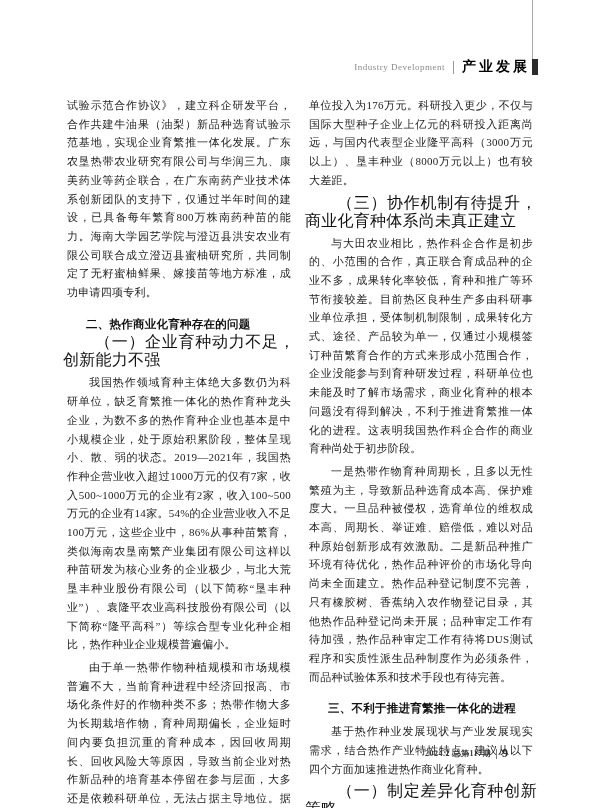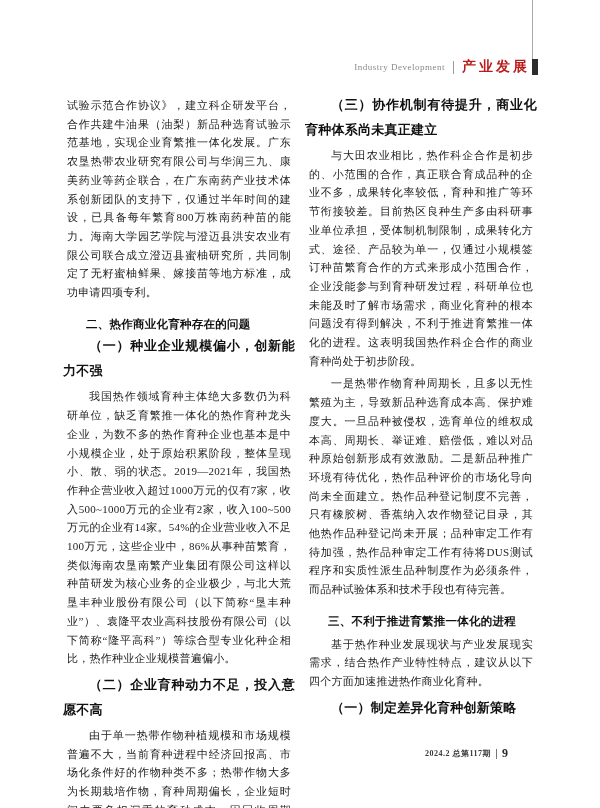--- a/index.html
+++ b/index.html
@@ -7,38 +7,38 @@
     position:relative;width:600px;height:808px;margin:0 auto;
     background:#ffffff;overflow:hidden;
     font-family:"Liberation Serif","DejaVu Serif",serif;
     color:#1c1c1c;
   }
   
   .top-rule{position:absolute;left:532px;top:0;width:1px;height:60px;background:#a9a9a9;}
   .hdr{position:absolute;top:57px;right:62px;height:20px;display:flex;align-items:center;}
   .hdr-en{font-size:9px;color:#8a8a8a;letter-spacing:0.5px;font-family:"Liberation Serif",serif;}
   .hdr-sep{width:1px;height:13px;background:#9a9a9a;margin:0 8px;}
-  .hdr-zh{font-size:14px;font-weight:bold;color:#b91c1c;letter-spacing:3px;
+  .hdr-zh{font-size:14px;font-weight:bold;color:#000000;letter-spacing:3px;
           font-family:"Liberation Sans","DejaVu Sans",sans-serif;}
   .hdr-bar{width:6px;height:16px;background:#2c2c2c;margin-left:2px;}
   
   .cols{position:absolute;top:92px;left:63px;width:474px;display:flex;gap:10px;}
   .col{width:232px;}
   p.body{
     margin:4px;font-size:11px;line-height:18.7px;letter-spacing:0.25px;
     text-align:justify;text-indent:2em;
   }
   p.noindent{text-indent:0;}
   h2.sec{
     margin:13px 0 0 0;font-size:11.5px;line-height:18.7px;font-weight:bold;
     text-indent:2em;letter-spacing:0.25px;color:#111;
     font-family:Liberation Serif, serif;
   }
   h3.sub{
-    margin:0;font-size:13px;line-height:25px;font-weight:bold;
+    margin:0;font-size:16px;line-height:18px;font-weight:normal;
     text-indent:2em;text-align:justify;letter-spacing:0.25px;color:#111;
     font-family:"Liberation Sans","DejaVu Sans",sans-serif;
   }
   sup.cite{font-size:7px;line-height:0;letter-spacing:0;}
   
   .ft{position:absolute;top:746px;right:92px;display:flex;align-items:center;font-weight:bold;}
   .ft-issue{font-size:8px;color:#3a3a3a;letter-spacing:0.5px;}
   .ft-sep{width:1px;height:10px;background:#777;margin:0 5px;}
   .ft-page{font-size:12px;color:#2a2a2a;}
 </style>
@@ -54,27 +54,27 @@
     <span class="hdr-sep"></span>
     <span class="hdr-zh">产业发展</span>
     <span class="hdr-bar"></span>
   </div>
 
   <div class="cols">
 
     <div class="col">
       <p class="body noindent">试验示范合作协议》，建立科企研发平台，合作共建牛油果（油梨）新品种选育试验示范基地，实现企业育繁推一体化发展。广东农垦热带农业研究有限公司与华润三九、康美药业等药企联合，在广东南药产业技术体系创新团队的支持下，仅通过半年时间的建设，已具备每年繁育800万株南药种苗的能力。海南大学园艺学院与澄迈县洪安农业有限公司联合成立澄迈县蜜柚研究所，共同制定了无籽蜜柚鲜果、嫁接苗等地方标准，成功申请四项专利。</p>
       <h2 class="sec">二、热作商业化育种存在的问题</h2>
-      <h3 class="sub">（一）种业企业规模偏小，创新能力不强</h3>
+      <h3 class="sub">（一）企业育种动力不足，创新能力不强</h3>
       <p class="body">我国热作领域育种主体绝大多数仍为科研单位，缺乏育繁推一体化的热作育种龙头企业，为数不多的热作育种企业也基本是中小规模企业，处于原始积累阶段，整体呈现小、散、弱的状态。2019—2021年，我国热作种企营业收入超过1000万元的仅有7家，收入500~1000万元的企业有2家，收入100~500万元的企业有14家。54%的企业营业收入不足100万元，这些企业中，86%从事种苗繁育，类似海南农垦南繁产业集团有限公司这样以种苗研发为核心业务的企业极少，与北大荒垦丰种业股份有限公司（以下简称“垦丰种业”）、袁隆平农业高科技股份有限公司（以下简称“隆平高科”）等综合型专业化种企相比，热作种业企业规模普遍偏小。</p>
-      <h3 class="sub">（二）企业育种动力不足，投入意愿不高</h3>
       <p class="body">由于单一热带作物种植规模和市场规模普遍不大，当前育种进程中经济回报高、市场化条件好的作物种类不多；热带作物大多为长期栽培作物，育种周期偏长，企业短时间内要负担沉重的育种成本，因回收周期长、回收风险大等原因，导致当前企业对热作新品种的培育基本停留在参与层面，大多还是依赖科研单位，无法占据主导地位。据调查，样本种企中总体投入仅约8800万元，平均每家</p>
     </div>
 
     <div class="col">
+      <p class="body noindent">单位投入为176万元。科研投入更少，不仅与国际大型种子企业上亿元的科研投入距离尚远，与国内代表型企业隆平高科（3000万元以上）、垦丰种业（8000万元以上）也有较大差距。</p>
       <h3 class="sub">（三）协作机制有待提升，商业化育种体系尚未真正建立</h3>
       <p class="body">与大田农业相比，热作科企合作是初步的、小范围的合作，真正联合育成品种的企业不多，成果转化率较低，育种和推广等环节衔接较差。目前热区良种生产多由科研事业单位承担，受体制机制限制，成果转化方式、途径、产品较为单一，仅通过小规模签订种苗繁育合作的方式来形成小范围合作，企业没能参与到育种研发过程，科研单位也未能及时了解市场需求，商业化育种的根本问题没有得到解决，不利于推进育繁推一体化的进程。这表明我国热作科企合作的商业育种尚处于初步阶段。</p>
       <p class="body">一是热带作物育种周期长，且多以无性繁殖为主，导致新品种选育成本高、保护难度大。一旦品种被侵权，选育单位的维权成本高、周期长、举证难、赔偿低，难以对品种原始创新形成有效激励。二是新品种推广环境有待优化，热作品种评价的市场化导向尚未全面建立。热作品种登记制度不完善，只有橡胶树、香蕉纳入农作物登记目录，其他热作品种登记尚未开展；品种审定工作有待加强，热作品种审定工作有待将DUS测试程序和实质性派生品种制度作为必须条件，而品种试验体系和技术手段也有待完善。</p>
       <h2 class="sec">三、不利于推进育繁推一体化的进程</h2>
       <p class="body">基于热作种业发展现状与产业发展现实需求，结合热作产业特性特点，建议从以下四个方面加速推进热作商业化育种。</p>
       <h3 class="sub">（一）制定差异化育种创新策略</h3>
 
     </div>
 
   </div>

